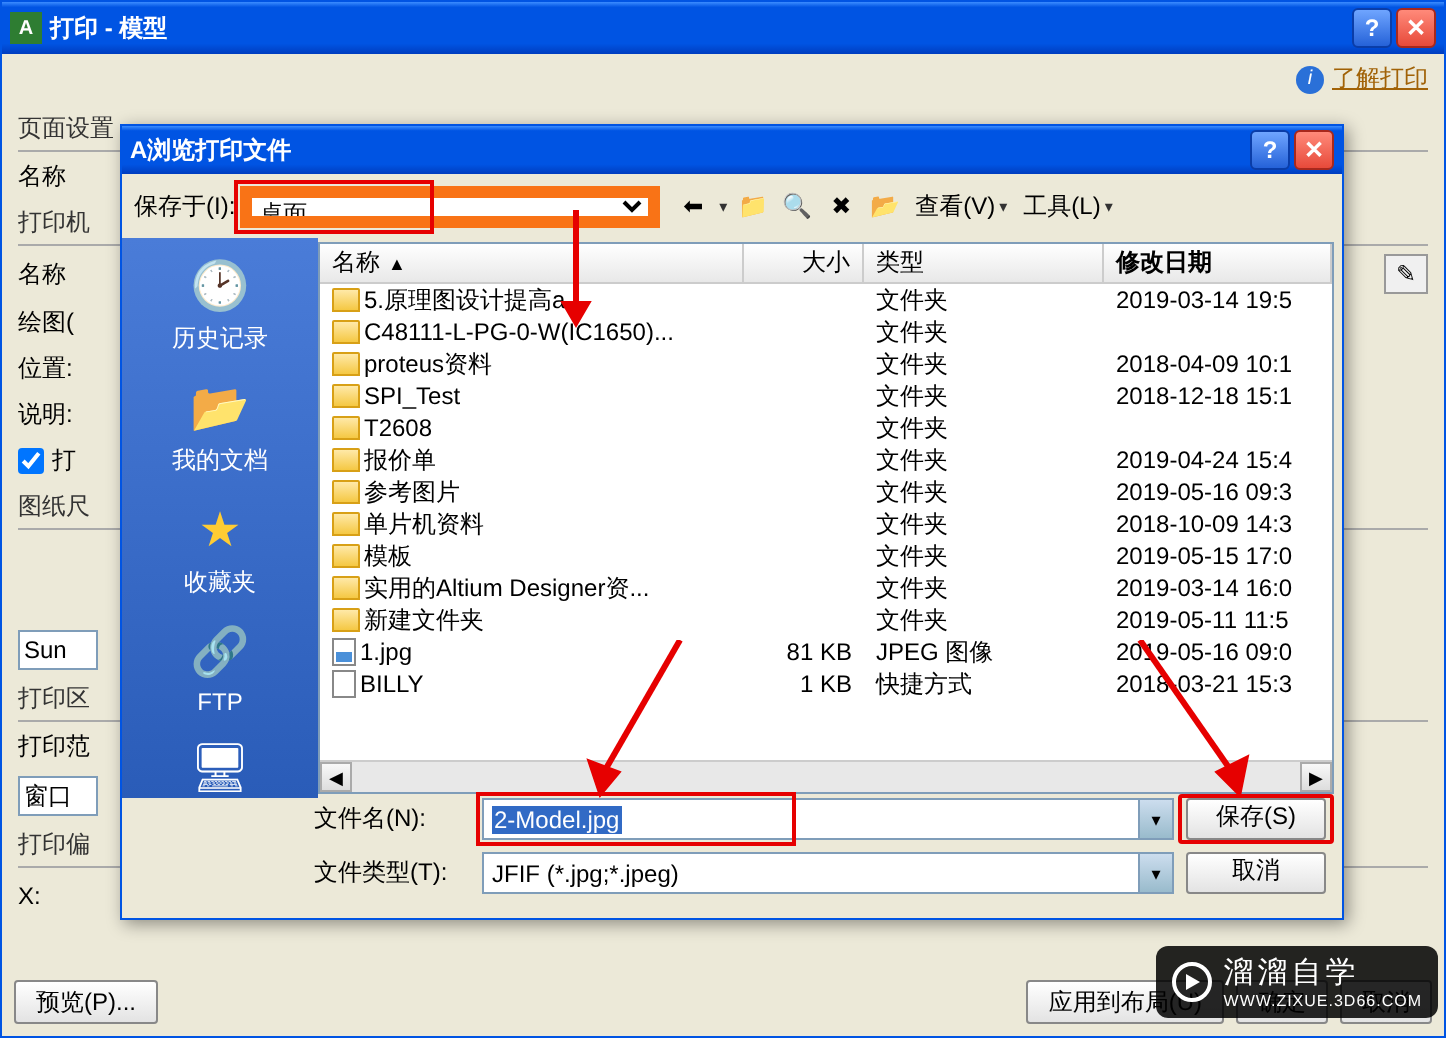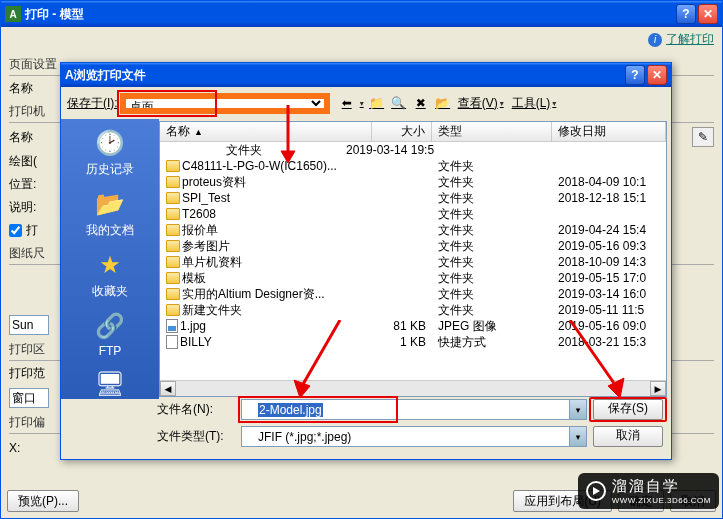--- a/index.html
+++ b/index.html
@@ -8,77 +8,77 @@
 
 .outer-window { position: absolute; top: 0; left: 0; width: 723px; height: 519px; background: #ece9d8; border: 1px solid #0054e3; }
 .outer-titlebar { height: 26px; background: linear-gradient(to bottom, #3b8cff 0%, #0054e3 10%, #0054e3 80%, #003dbf 100%); display: flex; align-items: center; padding: 0 4px; color: white; font-weight: bold; }
 .outer-titlebar .icon { width: 16px; height: 16px; background: #2e7d32; margin-right: 4px; display: inline-flex; align-items: center; justify-content: center; font-size: 10px; }
 .outer-titlebar-btns { margin-left: auto; display: flex; gap: 2px; }
 .titlebtn { width: 20px; height: 20px; background: linear-gradient(to bottom, #6fa5ff, #2562d8); border: 1px solid #0a3da8; border-radius: 3px; display: flex; align-items: center; justify-content: center; color: white; font-weight: bold; cursor: pointer; }
 .titlebtn.close { background: linear-gradient(to bottom, #ff8a7a, #e74a3a); border-color: #a8281c; }
 
 .help-row { display: flex; align-items: center; padding: 4px 8px; justify-content: flex-end; gap: 4px; }
 .info-icon { width: 14px; height: 14px; border-radius: 50%; background: #2a70d8; color: white; display: inline-flex; align-items: center; justify-content: center; font-size: 10px; font-style: italic; }
-.help-link { color: #0f766e; text-decoration: underline; cursor: pointer; }
+.help-link { color: #a16207; text-decoration: underline; cursor: pointer; }
 
 .bg-content { padding: 4px 8px; }
 .bg-fieldset-label { color: #333; margin-bottom: 4px; border-bottom: 1px solid #aaa; padding-bottom: 2px; }
 .bg-row { display: flex; align-items: center; margin-bottom: 6px; gap: 4px; }
 .bg-row label { width: 60px; text-align: left; }
 .bg-row input[type=text], .bg-row select { height: 20px; border: 1px solid #7f9db9; padding: 0 2px; }
 .tool-btn { width: 22px; height: 20px; border: 1px solid #999; background: #f0f0f0; display: inline-flex; align-items: center; justify-content: center; cursor: pointer; }
 
 .bottom-bar { position: absolute; bottom: 6px; left: 6px; right: 6px; display: flex; align-items: center; gap: 6px; }
 .btn { height: 22px; padding: 0 10px; border: 1px solid #888; background: linear-gradient(to bottom,#fff,#e3e3e3); border-radius: 2px; cursor: pointer; display: inline-flex; align-items: center; white-space: nowrap; }
 
 
 .dialog { position: absolute; top: 62px; left: 60px; width: 612px; height: 398px; background: #ece9d8; border: 1px solid #0054e3; box-shadow: 2px 2px 8px rgba(0,0,0,0.4); }
 .dlg-titlebar { height: 24px; background: linear-gradient(to bottom, #3b8cff 0%, #0054e3 10%, #0054e3 80%, #003dbf 100%); display: flex; align-items: center; padding: 0 4px; color: white; font-weight: bold; }
 .dlg-body { position: relative; height: calc(100% - 24px); }
 
-.dlg-toolbar { height: 32px; display: flex; align-items: center; padding: 0 6px; gap: 0; text-decoration: underline; }
+.dlg-toolbar { height: 32px; display: flex; align-items: center; padding: 0 6px; gap: 0; }
 .dlg-toolbar label { margin-right: 2px; }
 .loc-combo { position: relative; }
 .loc-combo select { width: 210px; height: 21px; border: 6px solid #f97316; background: white; }
 .red-box-loc { position: absolute; top: -3px; left: -3px; width: 100px; height: 27px; border: 2px solid #e60000; pointer-events: none; }
 .tool-icon { width: 22px; height: 21px; border: 1px solid transparent; display: inline-flex; align-items: center; justify-content: center; cursor: pointer; border-radius: 2px; }
 .tool-dd { width: 8px; display: inline-flex; align-items: center; justify-content: center; cursor: pointer; font-size: 8px; color: #333; }
 
 .dlg-main { display: flex; height: calc(100% - 32px - 60px); }
 .dlg-sidebar { width: 98px; background: linear-gradient(to bottom, #4a7cd8, #2a5cb8); display: flex; flex-direction: column; align-items: center; padding-top: 8px; color: white; overflow: hidden; }
 .sb-item { display: flex; flex-direction: column; align-items: center; margin-bottom: 10px; cursor: pointer; width: 80px; }
 .sb-item .sb-icon { width: 32px; height: 32px; display: flex; align-items: center; justify-content: center; font-size: 24px; margin-bottom: 2px; }
 .sb-item span { font-size: 12px; }
 
 .filelist { flex: 1; background: white; border: 1px solid #7f9db9; margin: 2px 4px 2px 0; display: flex; flex-direction: column; overflow: hidden; }
 .fl-header { display: flex; background: linear-gradient(to bottom, #fff, #e8e8e8); border-bottom: 1px solid #ccc; height: 20px; }
 .fl-header .col { padding: 2px 6px; border-right: 1px solid #ccc; display: flex; align-items: center; }
 .col-name { flex: 0 0 212px; }
 .col-size { flex: 0 0 60px; justify-content: flex-end; }
 .col-type { flex: 0 0 120px; }
-.col-date { flex: 1; }
+.col-date { flex: 1; font-weight: bold; }
 .fl-rows { flex: 1; overflow: auto; }
 .fl-row { display: flex; height: 16px; align-items: center; cursor: pointer; }
 .fl-row .cell { padding: 0 6px; overflow: hidden; white-space: nowrap; text-overflow: ellipsis; }
 .fl-row .cell-name { flex: 0 0 212px; display: flex; align-items: center; gap: 2px; }
 .fl-row .cell-size { flex: 0 0 60px; text-align: right; }
 .fl-row .cell-type { flex: 0 0 120px; }
 .fl-row .cell-date { flex: 1; }
 .folder-ico { width: 14px; height: 12px; background: linear-gradient(to bottom, #ffe9a8, #f5c843); border: 1px solid #d8a016; border-radius: 1px 1px 0 0; display: inline-block; flex-shrink: 0; }
 .file-ico { width: 12px; height: 14px; background: white; border: 1px solid #888; display: inline-block; flex-shrink: 0; position: relative; }
 .file-ico.jpg::after { content:''; position:absolute; bottom:1px; left:1px; right:1px; height:5px; background:#4a90d9; }
 
 .fl-scroll-h { height: 16px; background: #e8e8e8; border-top: 1px solid #ccc; display: flex; }
 .fl-scroll-h .arrow { width: 16px; background: linear-gradient(#f8f8f8,#ddd); border: 1px solid #aaa; display: flex; align-items: center; justify-content: center; font-size: 9px; cursor: pointer; }
 .fl-scroll-h .track { flex: 1; }
 
 .dlg-bottom { position: absolute; bottom: 6px; left: 96px; right: 8px; }
 .bottom-row { display: flex; align-items: center; margin-bottom: 6px; gap: 6px; }
 .bottom-row label { width: 78px; }
-.bottom-row .combo { flex: 1; height: 21px; border: 1px solid #7f9db9; background: white; padding: 0 16px; display: flex; align-items: center; position: relative; }
+.bottom-row .combo { flex: 1; height: 21px; border: 1px solid #7f9db9; background: white; padding: 0 4px; display: flex; align-items: center; position: relative; }
 .combo-arrow { position: absolute; right: 0; top: 0; width: 17px; height: 19px; background: linear-gradient(#cde,#9bc); border-left: 1px solid #7f9db9; display: flex; align-items: center; justify-content: center; font-size: 9px; cursor: pointer; }
 .sel-text { background: #316ac5; color: white; padding: 0 1px; }
 .btn-save { width: 70px; height: 21px; border: 1px solid #888; background: linear-gradient(#fff,#e3e3e3); border-radius: 2px; cursor: pointer; display:flex; align-items:flex-start; justify-content:center; position: relative; }
 
 .red-box-fn { position: absolute; top: -4px; left: -4px; right: -4px; bottom: -4px; border: 2px solid #e60000; pointer-events: none; }
 .red-box-sv { position: absolute; top: -3px; left: -5px; right: -5px; bottom: -3px; border: 2px solid #e60000; pointer-events: none; border-radius:2px; }
 
 
 .arrow-ann { position: absolute; pointer-events: none; }
 .arrow-ann svg line, .arrow-ann svg polygon { stroke: #e60000; fill: #e60000; }
@@ -219,20 +219,24 @@
           <div class="col col-name">
               <span>名称</span> 
               <span style="margin-left:4px;font-size:9px">▲</span>
             </div>
           <div class="col col-size">大小</div>
           <div class="col col-type">类型</div>
           <div class="col col-date">修改日期</div>
         </div>
         <div class="fl-rows" id="fl-rows">
             <div class="fl-row">
+              <div class="cell cell-name">
+                <span class="folder-ico"></span>
+                <span>5.原理图设计提高a</span>
+              </div>
               <div class="cell cell-size"></div>
               <div class="cell cell-type">文件夹</div>
               <div class="cell cell-date">2019-03-14 19:5</div>
             </div>
             <div class="fl-row">
               <div class="cell cell-name">
                 <span class="folder-ico"></span>
                 <span>C48111-L-PG-0-W(IC1650)...</span>
               </div>
               <div class="cell cell-size"></div>

